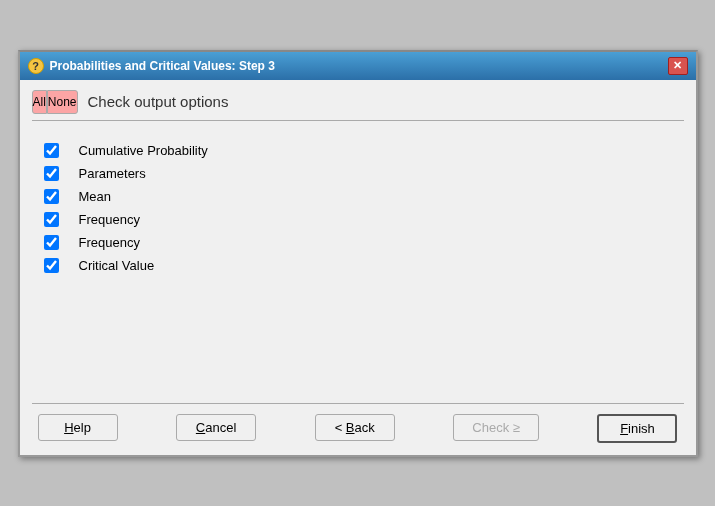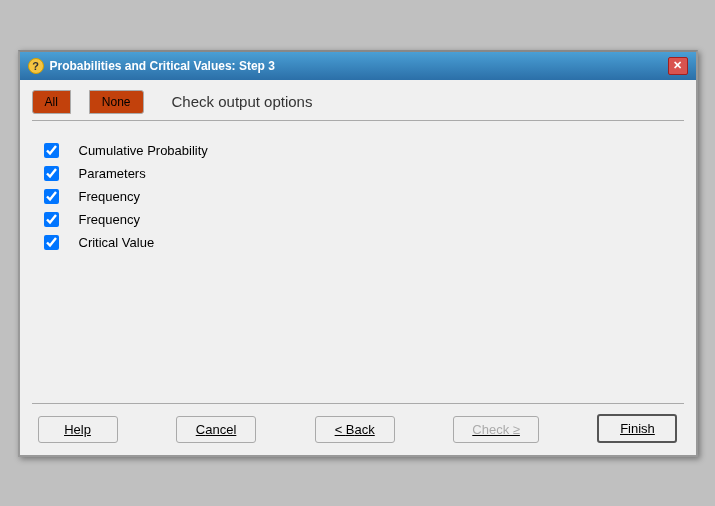--- a/index.html
+++ b/index.html
@@ -86,27 +86,27 @@
     .toolbar {
       display: flex;
       align-items: center;
       gap: 0;
       margin-bottom: 12px;
       border-bottom: 1px solid #aaa;
       padding-bottom: 6px;
     }
 
     .toolbar-btn {
-      padding: 3px 12px;
-      background: #c2410c;
+      padding: 3px 0;
+      background: #fca5a5;
       border: 1px solid #aaa;
       cursor: pointer;
       font-size: 12px;
       height: 24px;
-      margin-right: 18px;
+      margin-right: 0;
     }
 
     .toolbar-btn:first-child {
       border-radius: 3px 0 0 3px;
     }
 
     .toolbar-btn:nth-child(2) {
       border-radius: 0 3px 3px 0;
     }
 
@@ -134,28 +134,27 @@
       cursor: pointer;
     }
 
     .checkbox-label {
       font-size: 13px;
       color: #000;
     }
 
     .footer {
       display: flex;
-      align-items: flex-end;
+      align-items: flex-start;
       justify-content: space-between;
       border-top: 1px solid #aaa;
       padding-top: 10px;
       margin-top: 10px;
       padding-left: 6px;
       padding-right: 6px;
-      text-decoration: underline;
     }
 
     .footer-btn {
       padding: 5px 18px;
       background: #f0f0f0;
       border: 1px solid #aaa;
       border-radius: 3px;
       cursor: pointer;
       font-size: 13px;
       min-width: 80px;
@@ -202,20 +201,24 @@
       <div class="checkbox-row">
         <input type="checkbox" id="cb1" checked="" style="">
         <label class="checkbox-label" for="cb1">Cumulative Probability</label>
       </div>
 
       <div class="checkbox-row">
         <input type="checkbox" id="cb2" checked="" style="">
         <label class="checkbox-label" for="cb2">Parameters</label>
       </div>
 
+      <div class="checkbox-row">
+        <input type="checkbox" id="cb3" checked="" style="">
+        <label class="checkbox-label" for="cb3">Mean</label>
+      </div>
 
       <div class="checkbox-row">
         <input type="checkbox" id="cb4" checked="" style="">
         <label class="checkbox-label" for="cb4">Frequency</label>
       </div>
 
       <div class="checkbox-row">
         <input type="checkbox" id="cb5" checked="" style="">
         <label class="checkbox-label" for="cb5">Frequency</label>
       </div>

